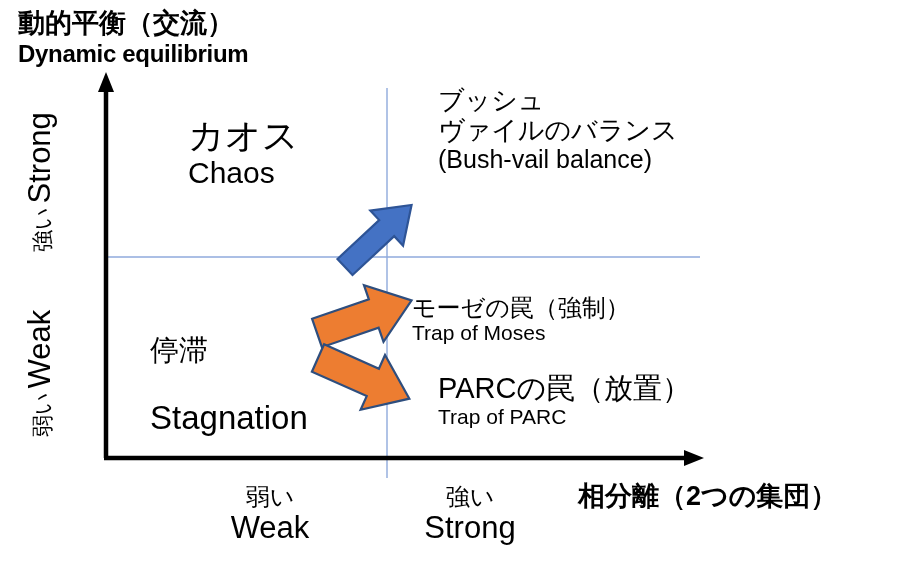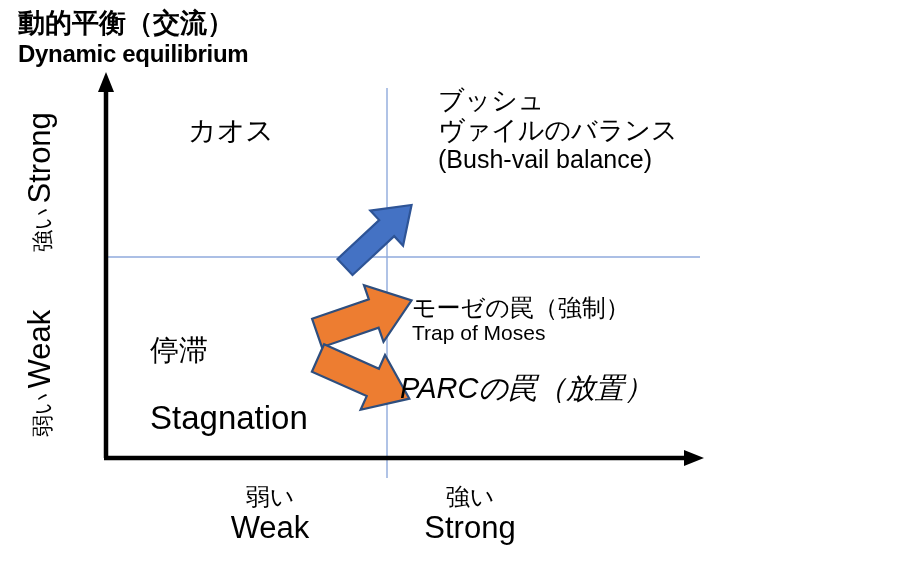--- a/index.html
+++ b/index.html
@@ -34,36 +34,36 @@
   .xtick .en{font-size:31px;display:block;}
   #xtick-weak{left:200px;top:484px;width:140px;}
   #xtick-strong{left:395px;top:484px;width:150px;}
 
   
   .qlabel{position:absolute;line-height:1.14;}
   .qlabel .jp{display:block;}
   .qlabel .en{display:block;}
 
   #label-chaos{left:188px;top:115px;}
-  #label-chaos .jp{font-size:28px;}
+  #label-chaos .jp{font-size:36px;}
   #label-chaos .en{font-size:30px;}
 
   #label-bushvail{left:438px;top:86px;}
   #label-bushvail .jp{font-size:26px;font-family:Liberation Serif, serif;}
   #label-bushvail .en{font-size:25px;}
 
   #label-stagnation{left:150px;top:334px;}
   #label-stagnation .jp{font-size:29px;}
   #label-stagnation .en{font-size:33px;margin-top:32px;}
 
   #label-moses{left:412px;top:294px;}
   #label-moses .jp{font-size:24px;}
   #label-moses .en{font-size:21px;}
 
-  #label-parc{left:400px;top:372px;font-style:italic;}
+  #label-parc{left:438px;top:372px;}
   #label-parc .jp{font-size:29px;}
   #label-parc .en{font-size:21px;}
 
   
   svg.arrows{position:absolute;left:0;top:0;width:903px;height:580px;overflow:visible;}
 </style>
 </head>
 <body>
 
 <div class="canvas">
@@ -94,20 +94,21 @@
       <polygon points="0,-15 60,-15 60,-30 100,0 60,30 60,15 0,15" fill="#ED7D31" stroke="#2E4E7E" stroke-width="2.2" stroke-linejoin="miter"></polygon>
     </g>
   </svg>
 
   <div id="axis-y-title">
     <div class="jp">動的平衡（交流）</div>
     <div class="en">Dynamic equilibrium</div>
   </div>
 
   <div id="axis-x-title">
+    <div class="jp">相分離（2つの集団）</div>
   </div>
 
   <div class="ytick" id="ytick-strong">
     <span class="jp">強い</span>
     <span class="en">Strong</span>
   </div>
   <div class="ytick" id="ytick-weak">
     <span class="jp">弱い</span>
     <span class="en">Weak</span>
   </div>
@@ -116,35 +117,37 @@
     <span class="jp">弱い</span>
     <span class="en">Weak</span>
   </div>
   <div class="xtick" id="xtick-strong">
     <span class="jp">強い</span>
     <span class="en">Strong</span>
   </div>
 
   <div class="qlabel" id="label-chaos">
     <span class="jp">カオス</span>
+    <span class="en">Chaos</span>
   </div>
 
   <div class="qlabel" id="label-bushvail">
     <span class="jp">ブッシュ</span>
     <span class="jp">ヴァイルのバランス</span>
     <span class="en">(Bush-vail balance)</span>
   </div>
 
   <div class="qlabel" id="label-stagnation">
     <span class="jp">停滞</span>
     <span class="en">Stagnation</span>
   </div>
 
   <div class="qlabel" id="label-moses">
     <span class="jp">モーゼの罠（強制）</span>
     <span class="en">Trap of Moses</span>
   </div>
 
   <div class="qlabel" id="label-parc">
     <span class="jp">PARCの罠（放置）</span>
+    <span class="en">Trap of PARC</span>
   </div>
 
 </div>
 
 </body></html>

